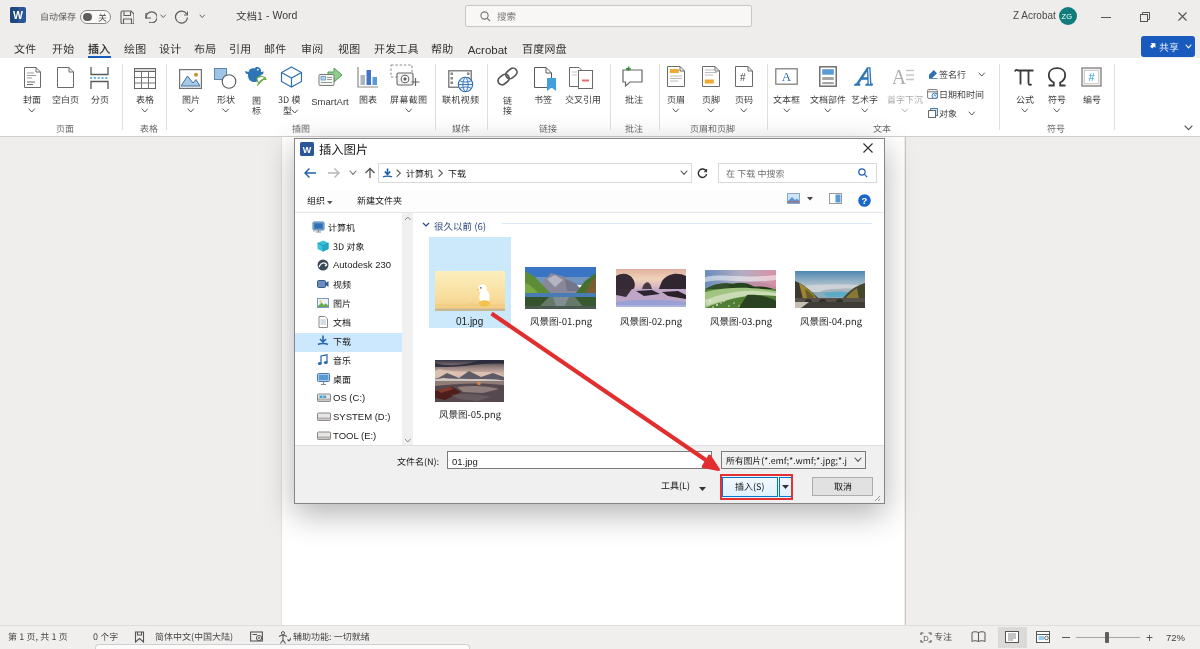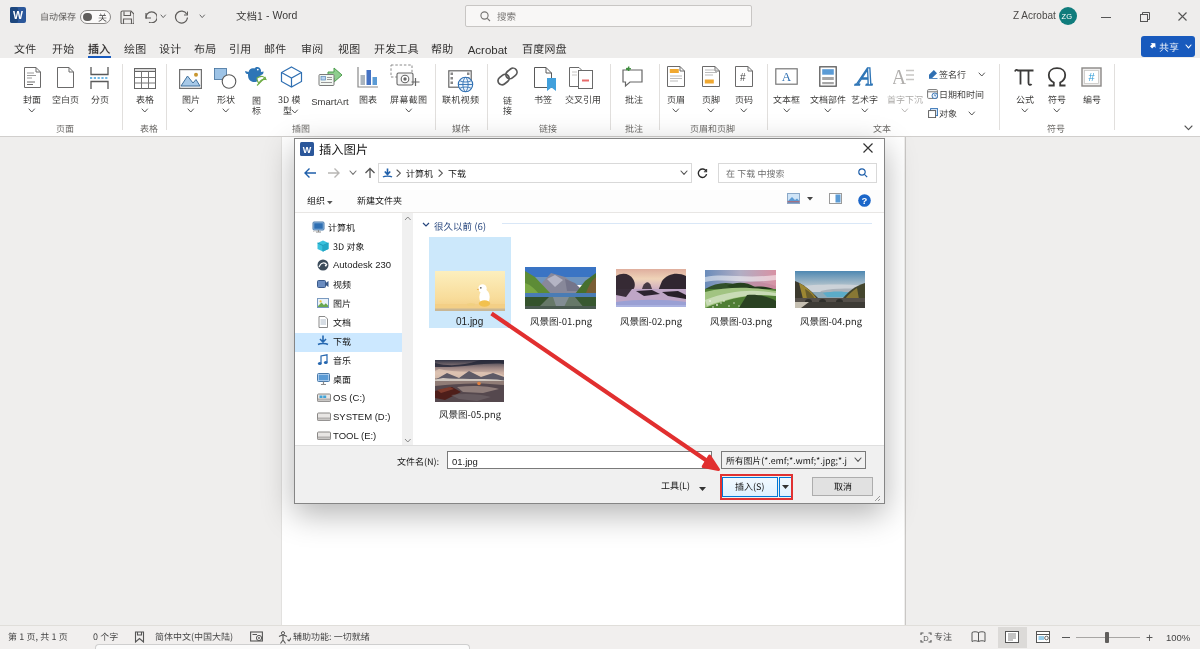--- a/index.html
+++ b/index.html
@@ -936,21 +936,21 @@
       <path d="M0.5 3.5 H13.5" stroke="#555"></path>
       <g stroke="#2e9bd6" stroke-width="1">
         <path d="M2.5 6 H8 M2.5 8 H8"></path>
       </g>
       <circle cx="10.5" cy="7" r="1.8" fill="none" stroke="#555" stroke-width="0.9"></circle>
     </svg>
 <div style="position:absolute;left:1062.0px;top:636.5px;width:8.0px;height:1.2px;background:#555;"></div>
 <div style="position:absolute;left:1076.0px;top:636.8px;width:64.0px;height:1.0px;background:#a8a6a4;"></div>
 <div style="position:absolute;left:1105.0px;top:632.0px;width:4.0px;height:11.0px;background:#605e5c;border-radius:1.0px;"></div>
 <div style="position:absolute;left:1146px;top:631px;font:400 12px &quot;Liberation Sans&quot;;color:#555">+</div>
-<div style="position:absolute;left:1166.0px;top:631.5px;font:400 9.5px &quot;Liberation Sans&quot;,sans-serif;color:#444;white-space:nowrap">100%</div>
+<div style="position:absolute;left:1166.0px;top:631.5px;font:400 9.5px &quot;Liberation Sans&quot;,sans-serif;color:#444;white-space:nowrap">72%</div>
 <div style="position:absolute;left:95px;top:644px;width:375px;height:5px;background:#fbfbfb;border:1px solid #cfcfcf;border-bottom:none;border-radius:4px 4px 0 0"></div>
 <div style="position:absolute;left:294.0px;top:137.5px;width:590.5px;height:366.0px;background:#f0f0f0;border:1px solid #858585;box-shadow:0 10px 30px rgba(0,0,0,0.30);"></div>
 <div style="position:absolute;left:295.0px;top:138.5px;width:588.5px;height:23.0px;background:#ffffff;"></div>
 <svg style="position:absolute;left:300px;top:142px" width="14" height="14">
 <rect x="0" y="0" width="14" height="14" rx="1.5" fill="#2b579a"></rect>
 <text x="7" y="10.5" font-family="Liberation Sans" font-size="9" font-weight="bold" fill="#fff" text-anchor="middle">W</text>
     </svg>
 <svg class="tr" style="left:319.0px;top:154.0px">
       <g fill="#1a1a1a" transform="scale(0.01230)">
         <use href="#g63d2" x="0"></use>

